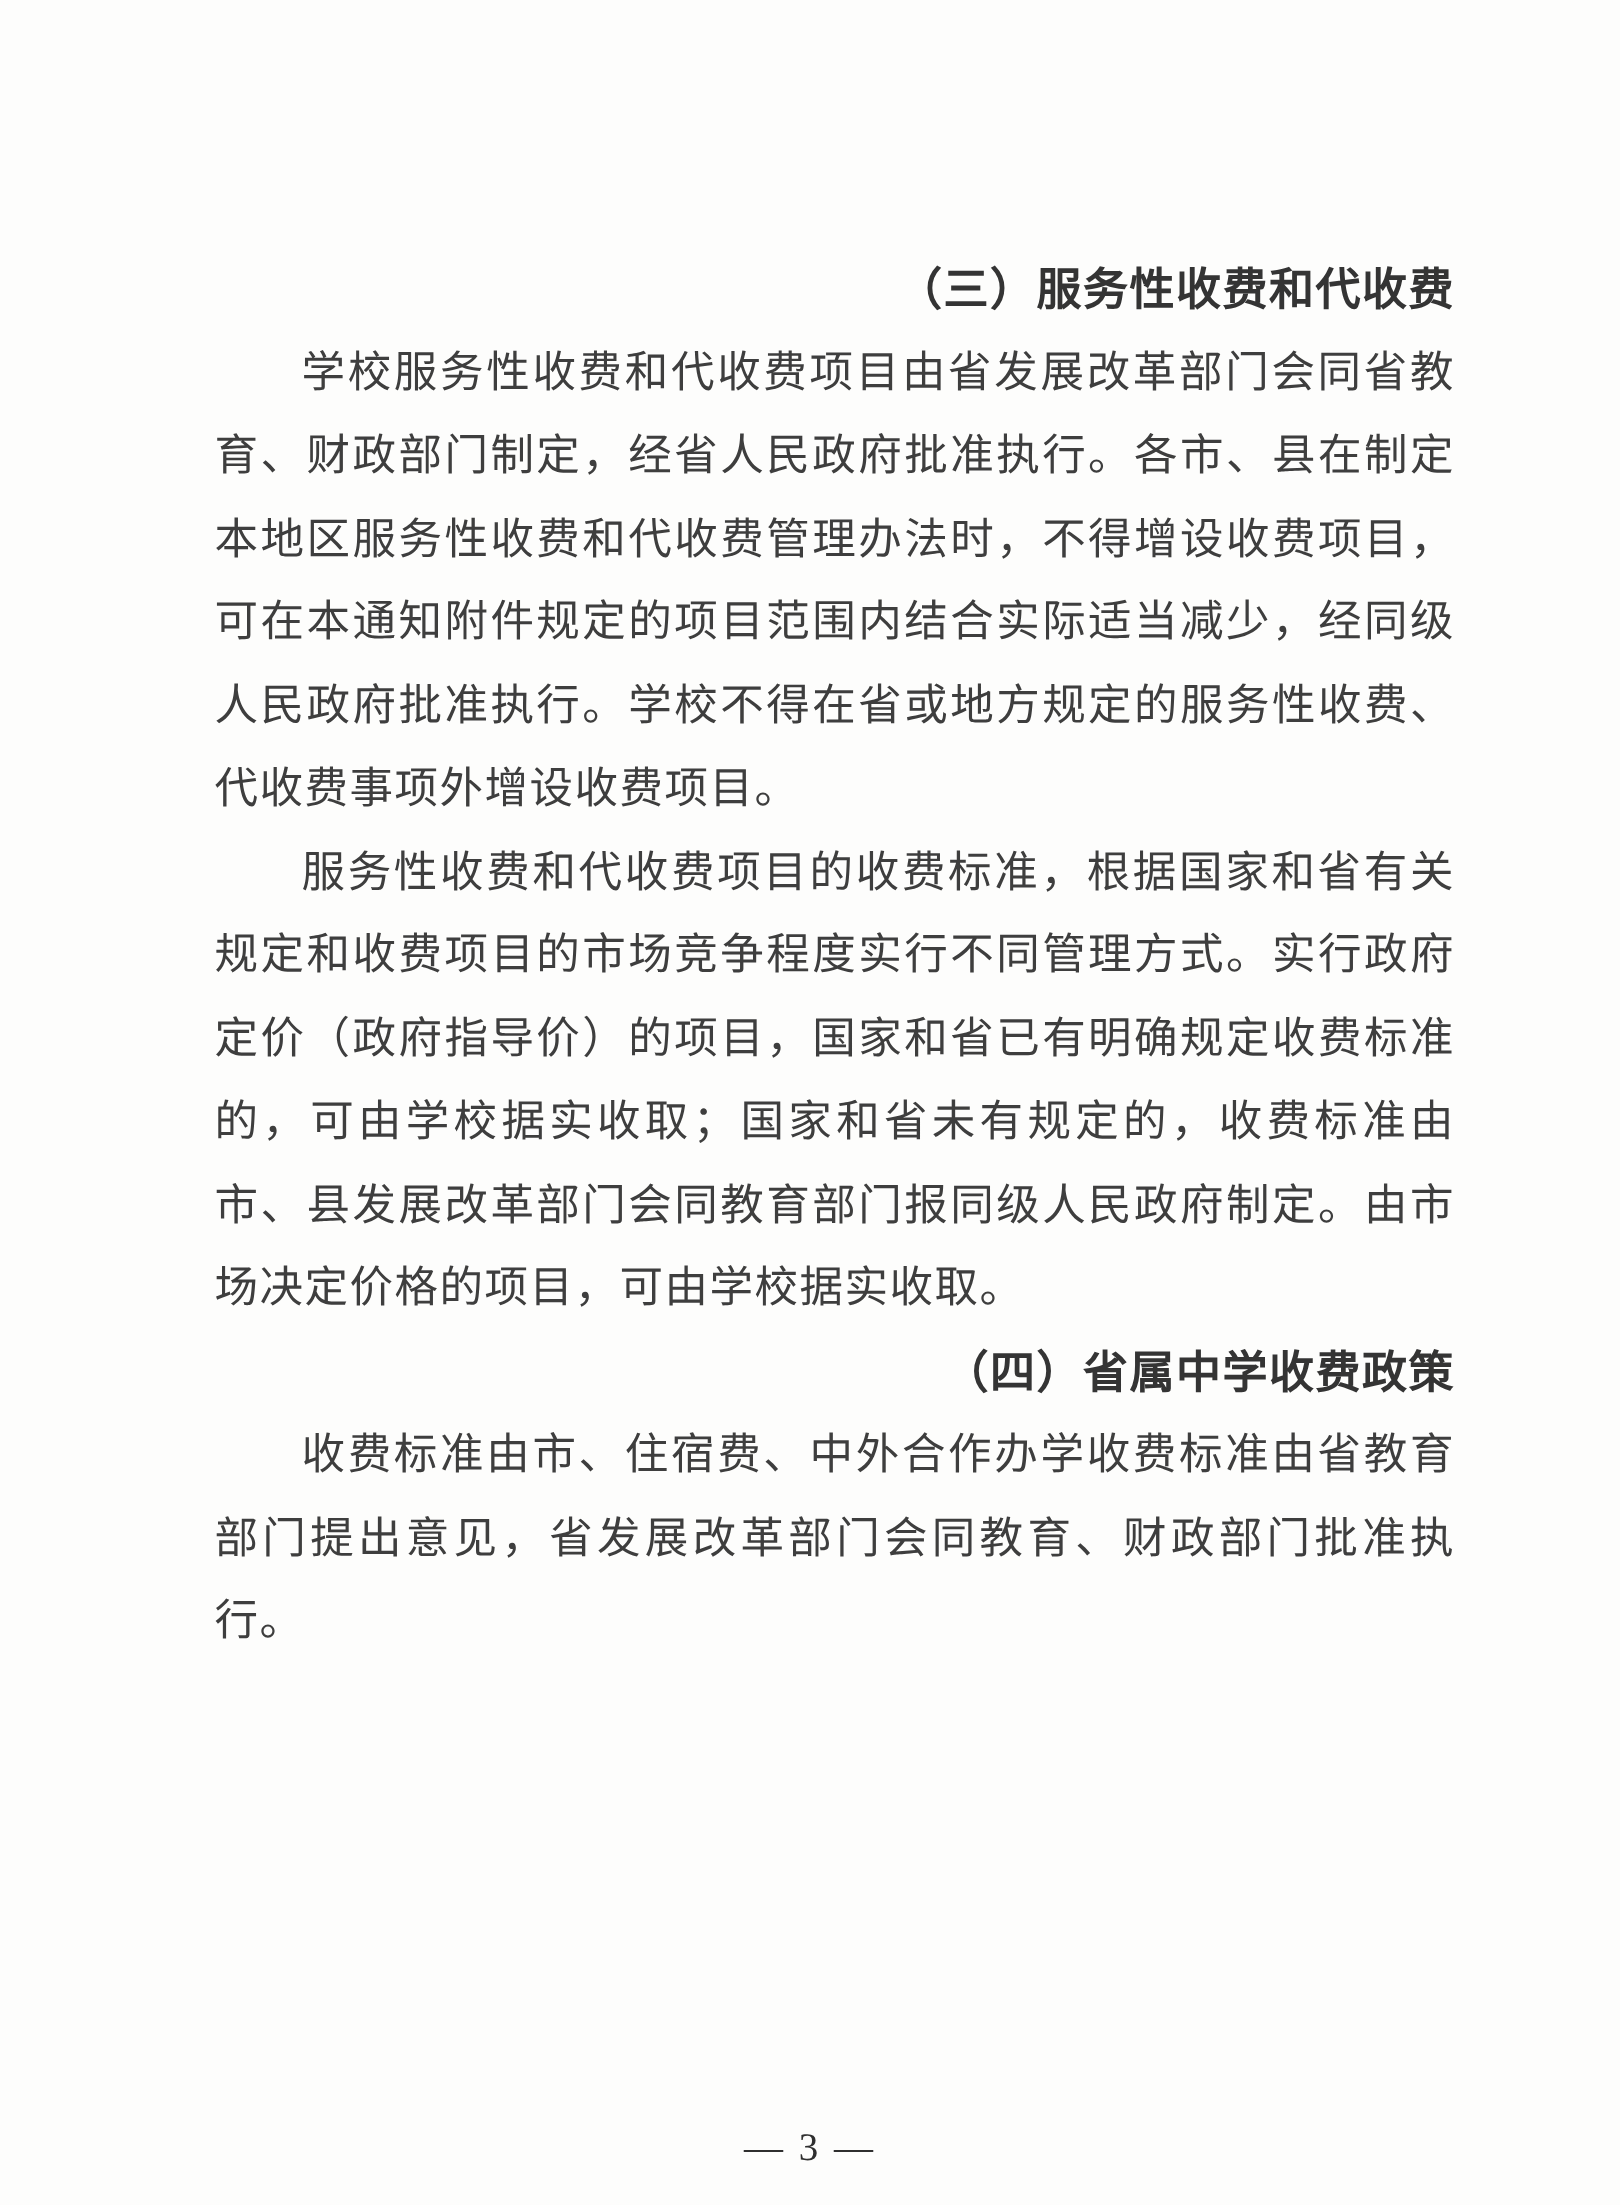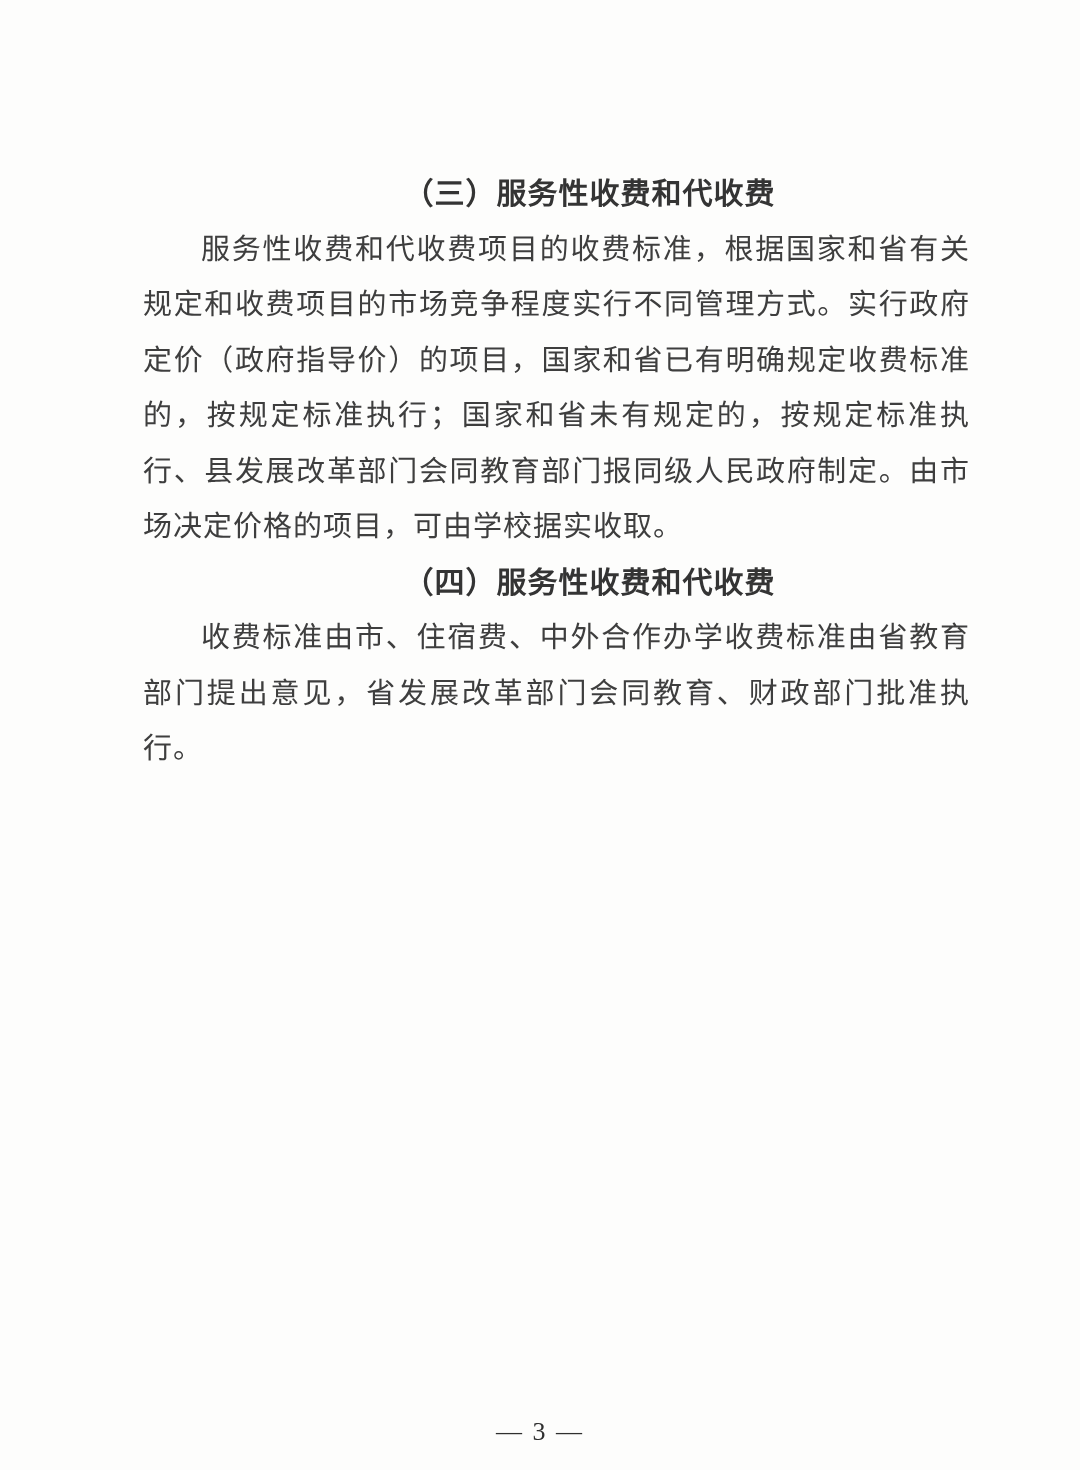--- a/index.html
+++ b/index.html
@@ -31,21 +31,21 @@
     text-align: justify;
     letter-spacing: 1px;
   }
   .heading {
     margin: 0;
     font-size: 30px;
     font-weight: 700;
     line-height: 55.5px;
     text-indent: 2.2em;
     color: #343434;
-    text-align: center;
+    text-align: right;
   }
   .para {
     margin: 0;
     text-indent: 2em;
   }
   .page-footer {
     position: absolute;
     left: 0;
     right: 0;
     bottom: 22px;
@@ -57,21 +57,22 @@
   .page-number {
     letter-spacing: 2px;
   }
 </style>
 </head>
 <body>
 
 <main class="page">
   <article class="content">
     <h2 class="heading">（三）服务性收费和代收费</h2>
-    <p class="para">服务性收费和代收费项目的收费标准，根据国家和省有关规定和收费项目的市场竞争程度实行不同管理方式。实行政府定价（政府指导价）的项目，国家和省已有明确规定收费标准的，按规定标准执行；国家和省未有规定的，按规定标准执行、县发展改革部门会同教育部门报同级人民政府制定。由市场决定价格的项目，可由学校据实收取。</p>
-    <h2 class="heading">（四）服务性收费和代收费</h2>
+    <p class="para">学校服务性收费和代收费项目由省发展改革部门会同省教育、财政部门制定，经省人民政府批准执行。各市、县在制定本地区服务性收费和代收费管理办法时，不得增设收费项目，可在本通知附件规定的项目范围内结合实际适当减少，经同级人民政府批准执行。学校不得在省或地方规定的服务性收费、代收费事项外增设收费项目。</p>
+    <p class="para">服务性收费和代收费项目的收费标准，根据国家和省有关规定和收费项目的市场竞争程度实行不同管理方式。实行政府定价（政府指导价）的项目，国家和省已有明确规定收费标准的，可由学校据实收取；国家和省未有规定的，收费标准由市、县发展改革部门会同教育部门报同级人民政府制定。由市场决定价格的项目，可由学校据实收取。</p>
+    <h2 class="heading">（四）省属中学收费政策</h2>
     <p class="para">收费标准由市、住宿费、中外合作办学收费标准由省教育部门提出意见，省发展改革部门会同教育、财政部门批准执行。</p>
   </article>
 
   <footer class="page-footer">
     <span class="page-number">— 3 —</span>
   </footer>
 </main>
 
 </body></html>

